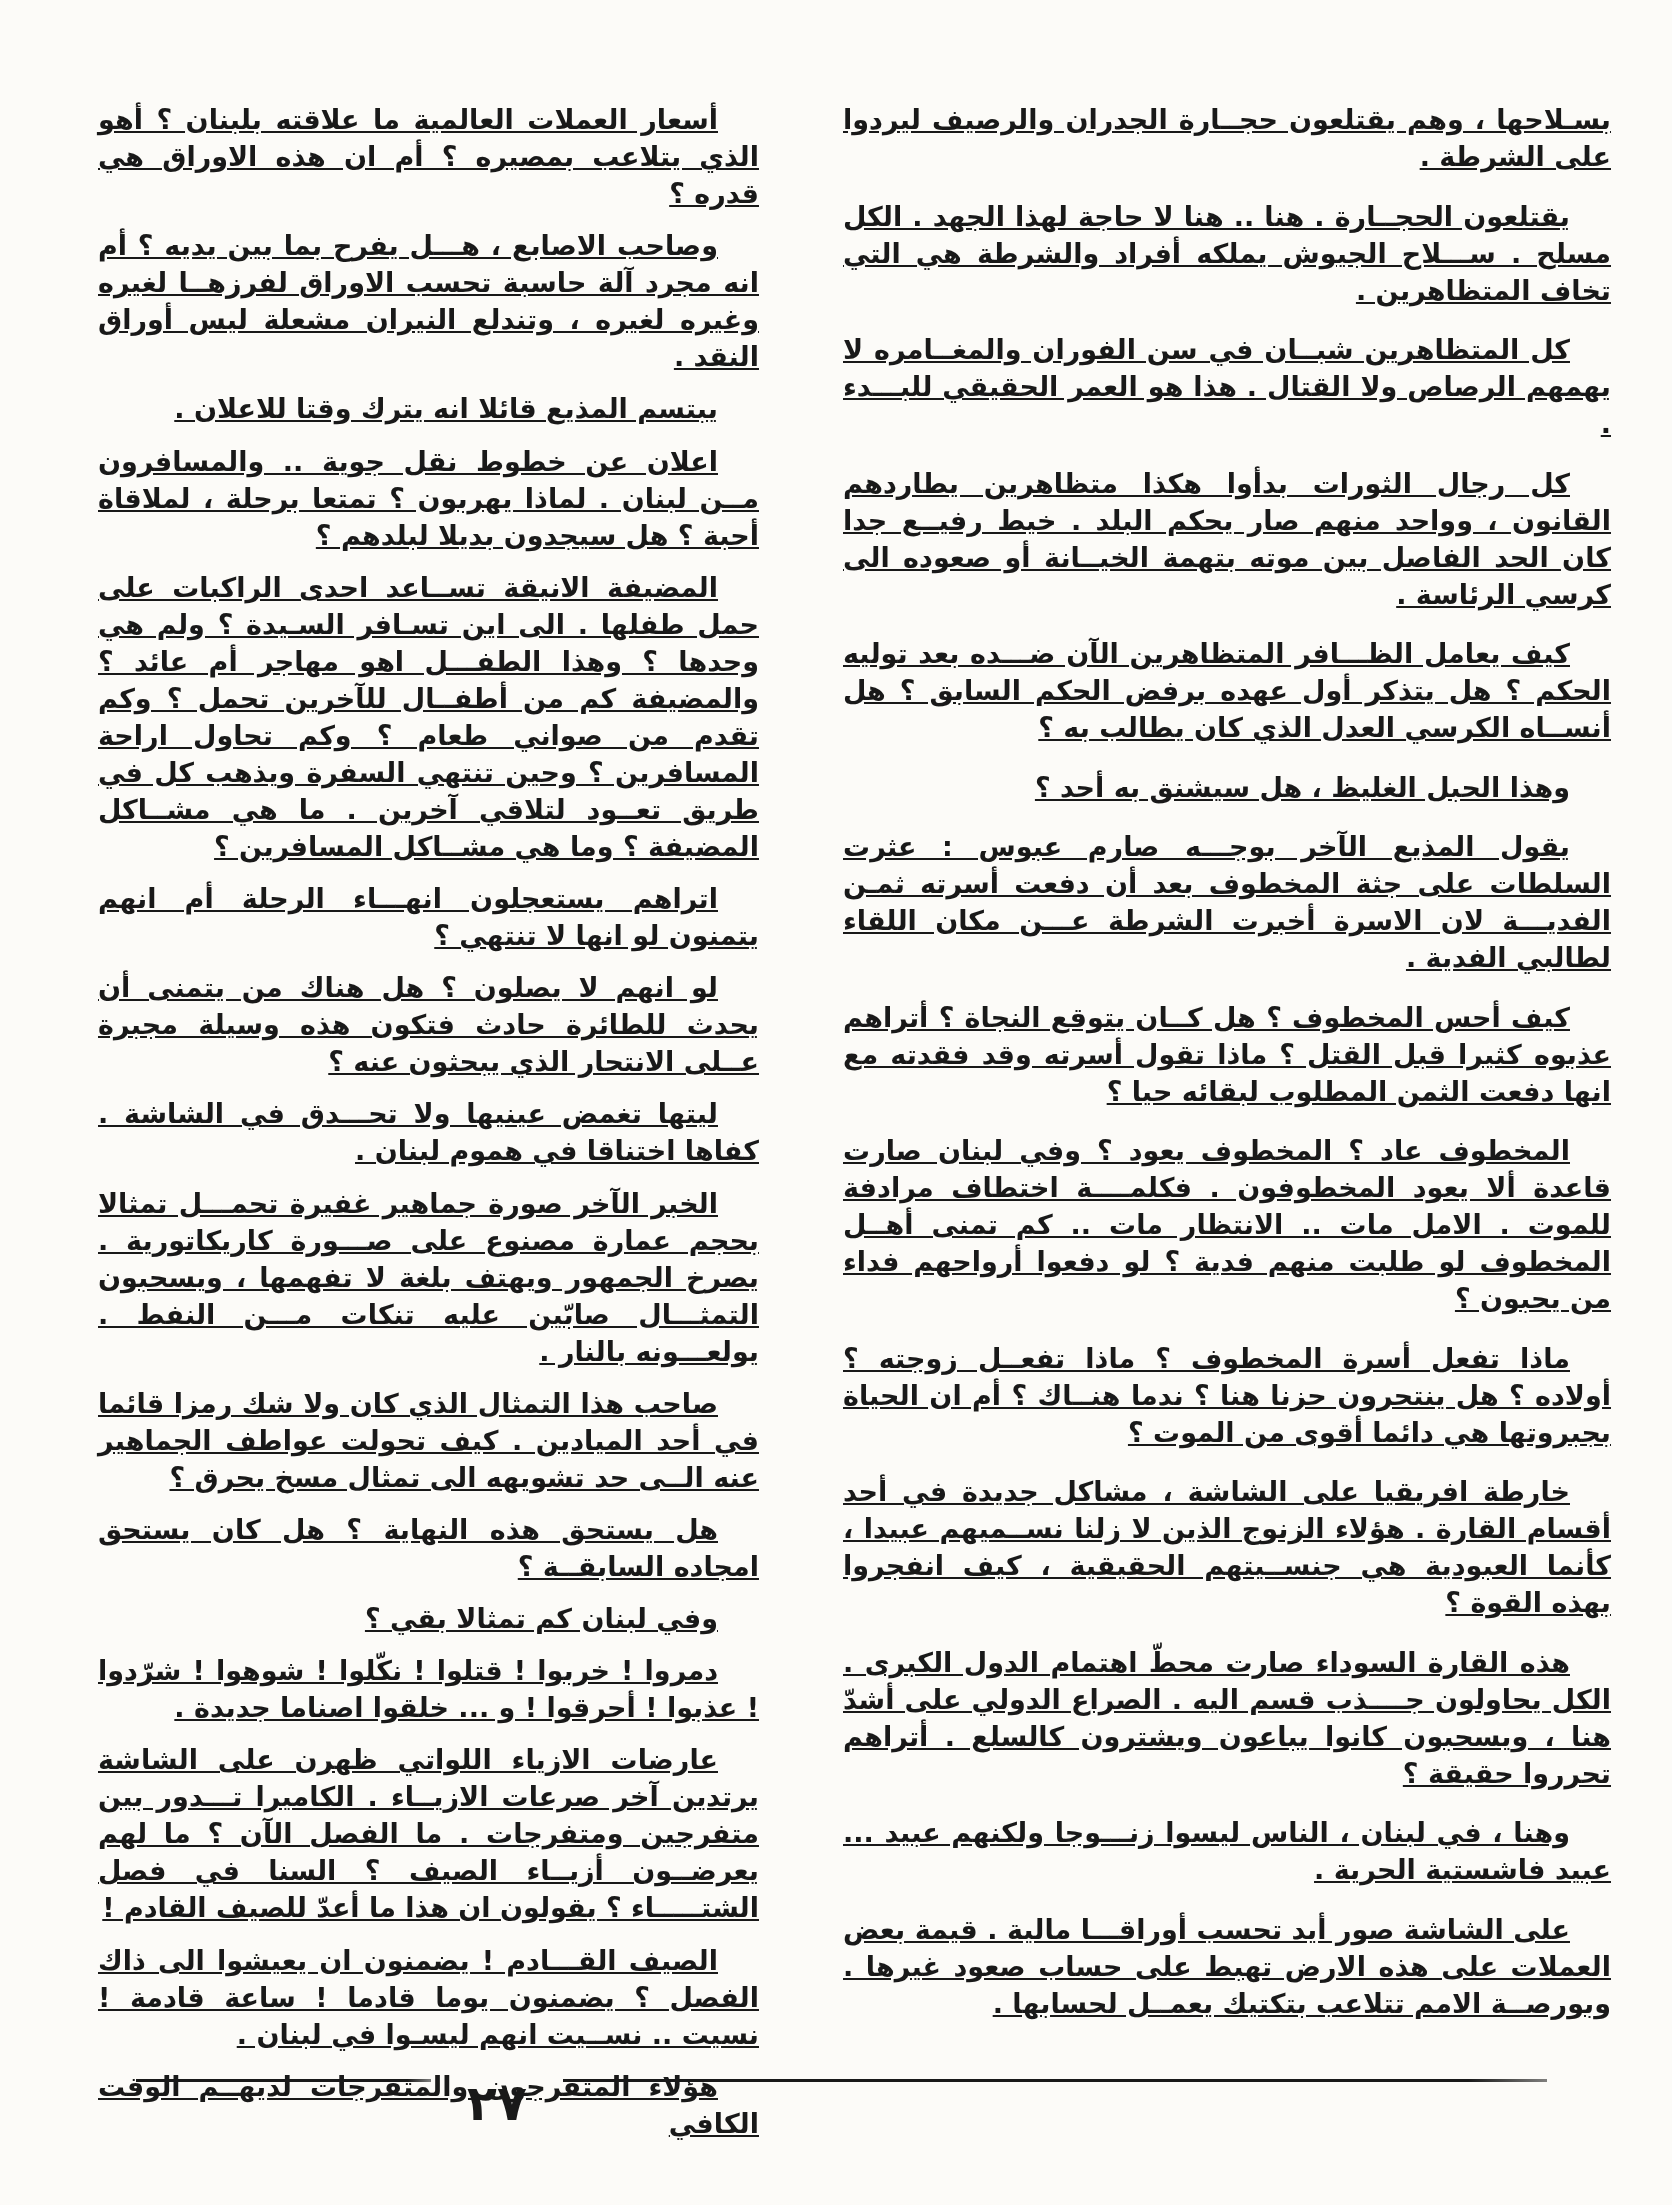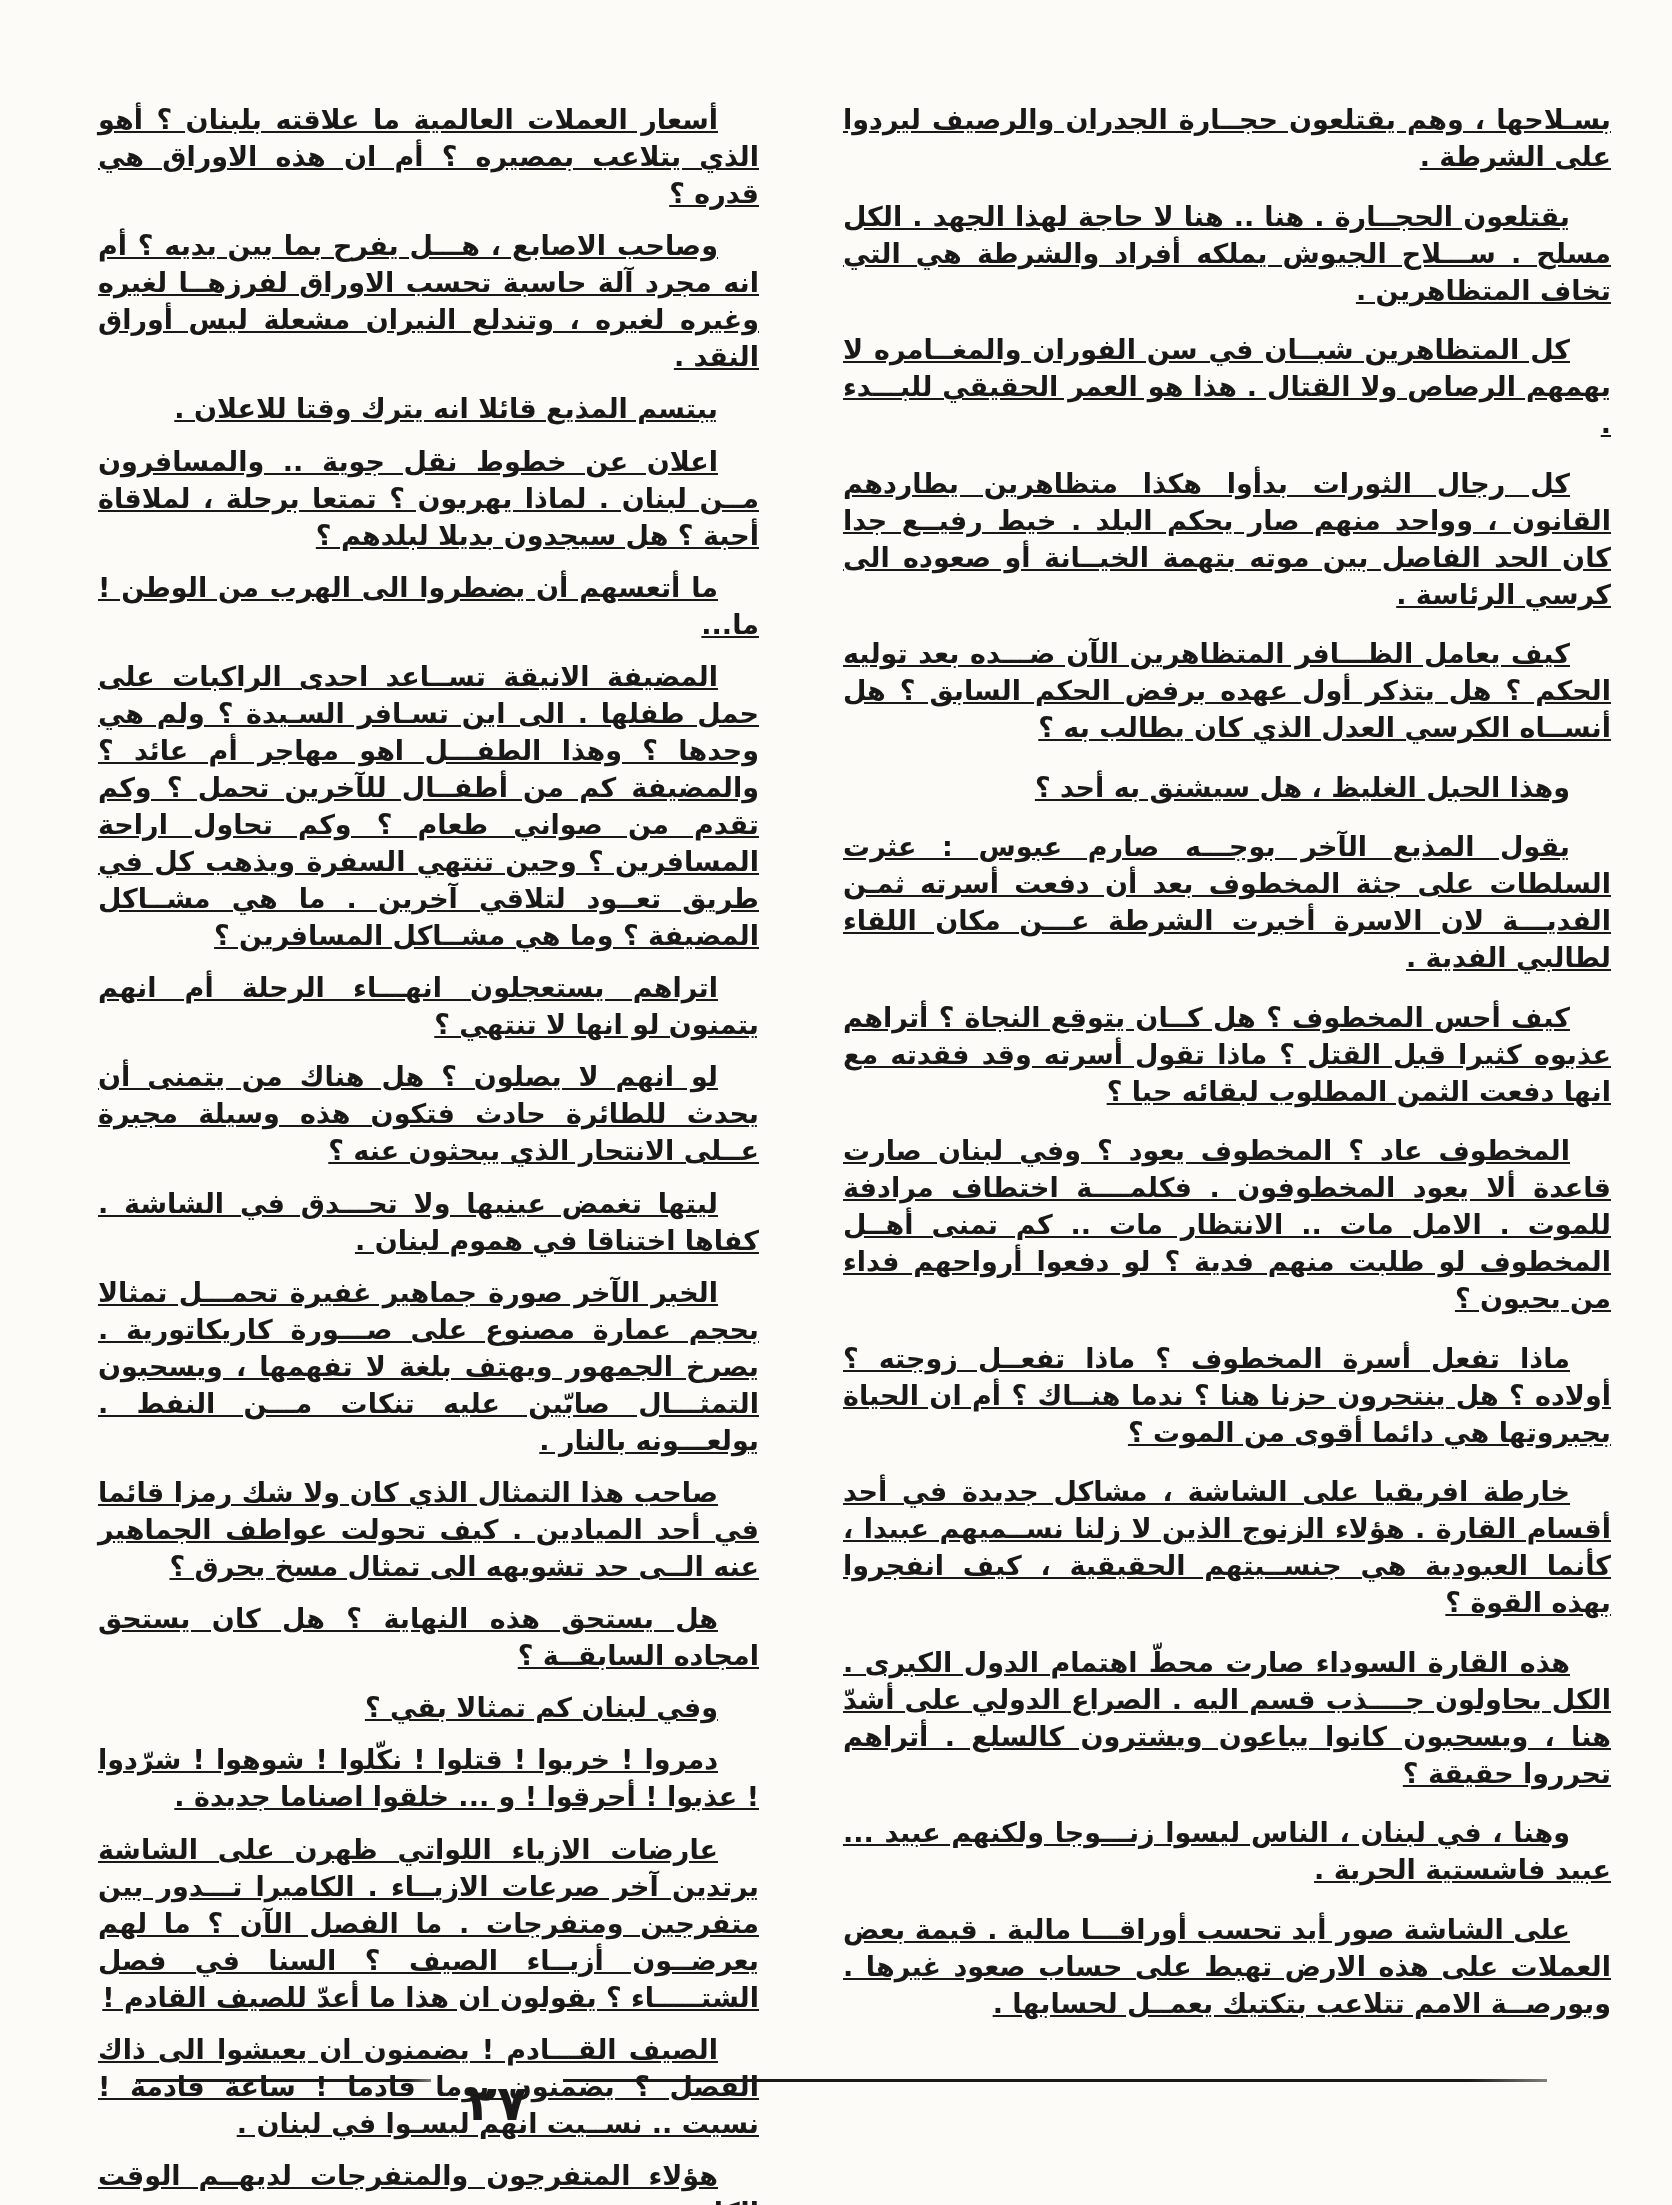--- a/index.html
+++ b/index.html
@@ -83,21 +83,20 @@
         <p class="para">خارطة افريقيا على الشاشة ، مشاكل جديدة في أحد أقسام القارة . هؤلاء الزنوج الذين لا زلنا نســميهم عبيدا ، كأنما العبودية هي جنســيتهم الحقيقية ، كيف انفجروا بهذه القوة ؟</p>
         <p class="para">هذه القارة السوداء صارت محطّ اهتمام الدول الكبرى . الكل يحاولون جــــذب قسم اليه . الصراع الدولي على أشدّ هنا ، ويسحبون كانوا يباعون ويشترون كالسلع . أتراهم تحرروا حقيقة ؟</p>
         <p class="para">وهنا ، في لبنان ، الناس ليسوا زنـــوجا ولكنهم عبيد ... عبيد فاشستية الحرية .</p>
         <p class="para">على الشاشة صور أيد تحسب أوراقـــا مالية . قيمة بعض العملات على هذه الارض تهبط على حساب صعود غيرها . وبورصــة الامم تتلاعب بتكتيك يعمــل لحسابها .</p>
       </div>
     <div class="col col-left">
         <p class="para">أسعار العملات العالمية ما علاقته بلبنان ؟ أهو الذي يتلاعب بمصيره ؟ أم ان هذه الاوراق هي قدره ؟</p>
         <p class="para">وصاحب الاصابع ، هـــل يفرح بما بين يديه ؟ أم انه مجرد آلة حاسبة تحسب الاوراق لفرزهــا لغيره وغيره لغيره ، وتندلع النيران مشعلة ليس أوراق النقد .</p>
         <p class="para">يبتسم المذيع قائلا انه يترك وقتا للاعلان .</p>
         <p class="para">اعلان عن خطوط نقل جوية .. والمسافرون مــن لبنان . لماذا يهربون ؟ تمتعا برحلة ، لملاقاة أحبة ؟ هل سيجدون بديلا لبلدهم ؟</p>
-        <p class="para">ما أتعسهم أن يضطروا الى الهرب من الوطن ! ما...</p>
         <p class="para">المضيفة الانيقة تســاعد احدى الراكبات على حمل طفلها . الى اين تسـافر السـيدة ؟ ولم هي وحدها ؟ وهذا الطفـــل اهو مهاجر أم عائد ؟ والمضيفة كم من أطفــال للآخرين تحمل ؟ وكم تقدم من صواني طعام ؟ وكم تحاول اراحة المسافرين ؟ وحين تنتهي السفرة ويذهب كل في طريق تعــود لتلاقي آخرين . ما هي مشــاكل المضيفة ؟ وما هي مشــاكل المسافرين ؟</p>
         <p class="para">اتراهم يستعجلون انهـــاء الرحلة أم انهم يتمنون لو انها لا تنتهي ؟</p>
         <p class="para">لو انهم لا يصلون ؟ هل هناك من يتمنى أن يحدث للطائرة حادث فتكون هذه وسيلة مجبرة عــلى الانتحار الذي يبحثون عنه ؟</p>
         <p class="para">ليتها تغمض عينيها ولا تحـــدق في الشاشة . كفاها اختناقا في هموم لبنان .</p>
         <p class="para">الخبر الآخر صورة جماهير غفيرة تحمـــل تمثالا بحجم عمارة مصنوع على صـــورة كاريكاتورية . يصرخ الجمهور ويهتف بلغة لا تفهمها ، ويسحبون التمثـــال صابّين عليه تنكات مـــن النفط . يولعـــونه بالنار .</p>
         <p class="para">صاحب هذا التمثال الذي كان ولا شك رمزا قائما في أحد الميادين . كيف تحولت عواطف الجماهير عنه الــى حد تشويهه الى تمثال مسخ يحرق ؟</p>
         <p class="para">هل يستحق هذه النهاية ؟ هل كان يستحق امجاده السابقــة ؟</p>
         <p class="para">وفي لبنان كم تمثالا بقي ؟</p>
         <p class="para">دمروا ! خربوا ! قتلوا ! نكّلوا ! شوهوا ! شرّدوا ! عذبوا ! أحرقوا ! و ... خلقوا اصناما جديدة .</p>
         <p class="para">عارضات الازياء اللواتي ظهرن على الشاشة يرتدين آخر صرعات الازيــاء . الكاميرا تـــدور بين متفرجين ومتفرجات . ما الفصل الآن ؟ ما لهم يعرضــون أزيــاء الصيف ؟ السنا في فصل الشتـــــاء ؟ يقولون ان هذا ما أعدّ للصيف القادم !</p>

